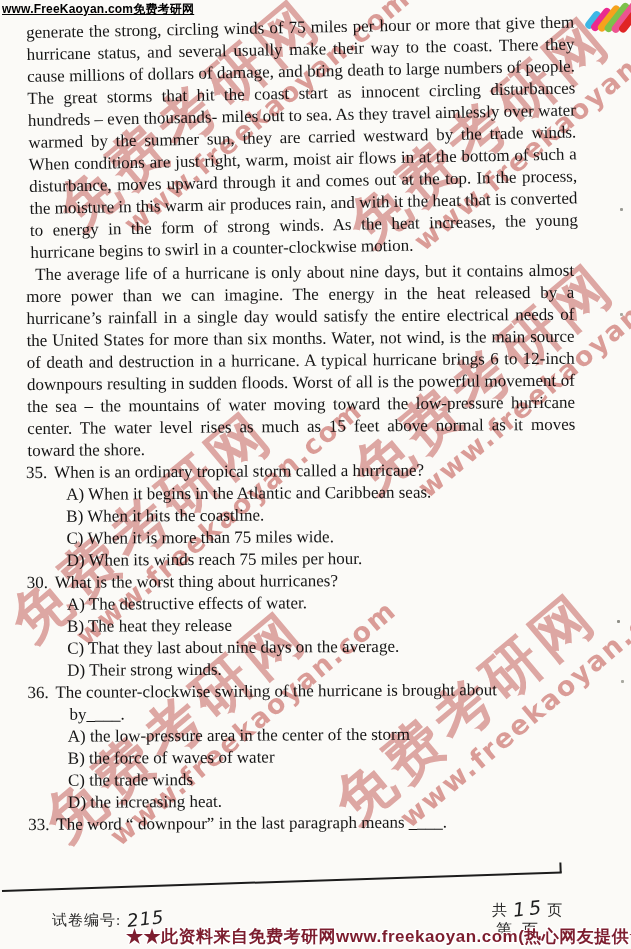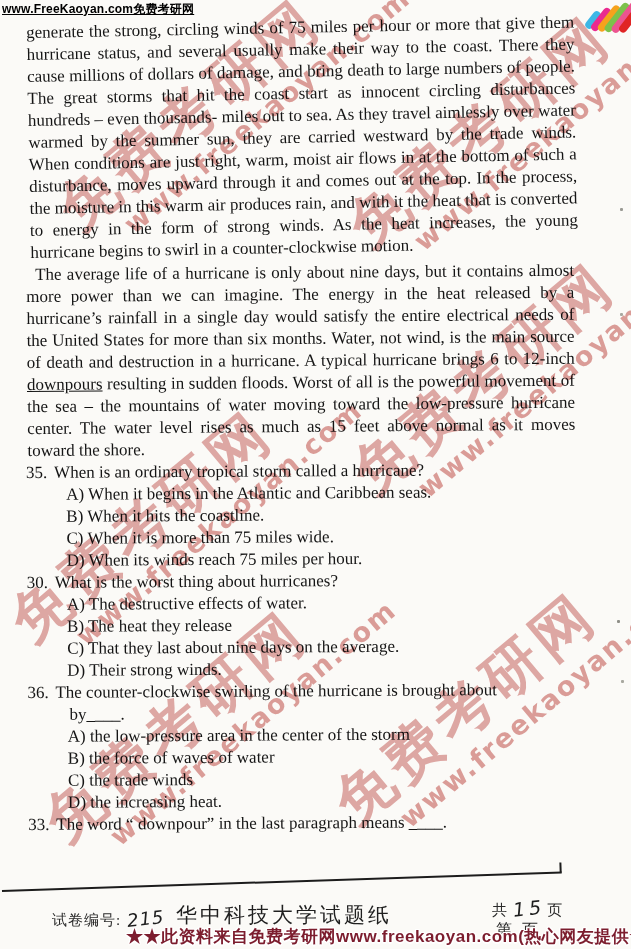--- a/index.html
+++ b/index.html
@@ -28,21 +28,21 @@
   .logo .s6{height:40px;margin-top:0px;background:#e02525;}
 
   
   .content{
     position:absolute;left:26px;top:22px;width:585px;z-index:1;
     font-size:17px;line-height:22px;color:#151515;
   }
   .para{margin:0;text-align:justify;width:548px;}
   .p1{transform:rotate(-1.1deg);transform-origin:left top;}
   .p2{transform:rotate(-0.45deg);transform-origin:left top;text-indent:9px;}
-  .u{text-decoration:underline;}
+  .u{}
   .questions{transform:rotate(-0.35deg);transform-origin:left top;}
   .q-line{white-space:nowrap;}
   .q-num{display:inline-block;min-width:28px;}
   .opt{padding-left:40px;white-space:nowrap;}
   .q-line2{padding-left:42px;}
 
   
   .wm-layer{position:absolute;inset:0;z-index:3;pointer-events:none;mix-blend-mode:multiply;}
   .wm{position:absolute;transform:rotate(-40deg);transform-origin:0 0;white-space:nowrap;}
   .wm .cn{
@@ -175,21 +175,20 @@
     <div class="wm wm-f">
       <div class="cn">免费考研网</div>
       <div class="en">www.freekaoyan.com</div>
     </div>
   </div>
 
   <div class="hr-scan"></div>
 
   <div class="footer-item paper-no"><span>试卷编号:</span><span class="handwritten">215</span></div>
 
-  <div class="footer-item school">华中科技大学试题纸</div>
 
   <div class="footer-item pages-total"><span>共</span><span class="handwritten">15</span><span>页</span></div>
 
   <div class="footer-item pages-current"><span>第</span><span>页</span></div>
 
   <div class="banner">★★此资料来自免费考研网www.freekaoyan.com(热心网友提供★★</div>
 
   <div class="specks"></div>
 
 </div>

